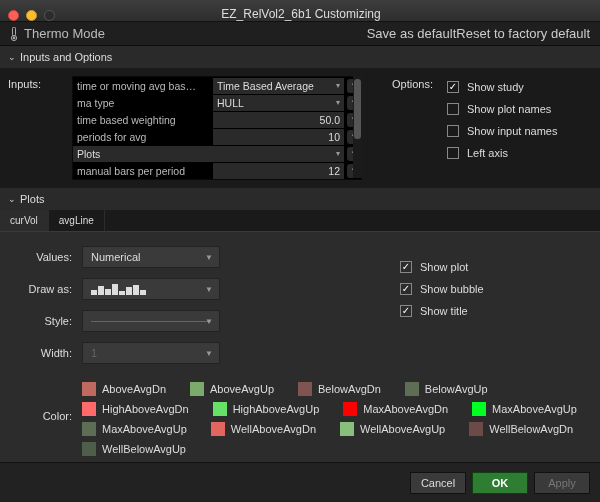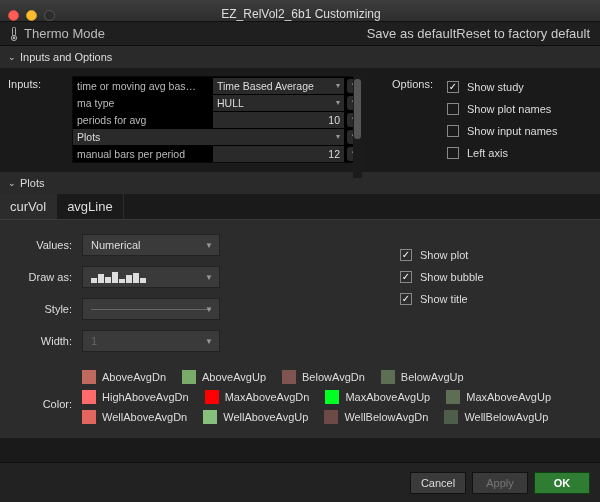--- a/index.html
+++ b/index.html
@@ -40,40 +40,40 @@
   .scrollbar .thumb { position:absolute; top:3px; left:1px; width:7px; height:60px; background:#555; border-radius:3px; }
   .tbl-wrap { position:relative; }
 
   .options-col { padding-left: 30px; }
   .optrow { display:flex; align-items:center; height: 22px; color:#ddd; }
   .chk { width:12px; height:12px; border:1px solid #888; margin-right:8px; display:inline-flex; align-items:center; justify-content:center; font-size:9px; color:#fff; }
   .chk.on::after { content:"✓"; color:#fff; font-size:10px; line-height:10px; }
 
   
   .tabs { display:flex; padding: 0; background:#1a1a1a; }
-  .tab { padding: 5px 10px; background:#1a1a1a; color:#ddd; font-size:13px; cursor:pointer; border-right:1px solid #2c2c2c; }
+  .tab { padding: 5px 10px; background:#1a1a1a; color:#ddd; font-size:10px; cursor:pointer; border-right:1px solid #2c2c2c; }
   .tab.active { background:#2c2c2c; }
   .tabrow-border { height:1px; background:#3a3a3a; }
 
   .plot-body { background:#2c2c2c; padding: 14px 20px; }
   .plot-columns { display:flex; }
   .plot-left { width: 200px; }
   .plot-right { flex:1; padding-left: 180px; padding-top:10px; }
   .prow { display:flex; align-items:center; margin-bottom: 10px; }
   .prow .plabel { width: 62px; text-align:right; color:#ddd; padding-right: 10px; }
   .pselect { flex:1; height:22px; background:#3a3a3a; border:1px solid #222; color:#ddd; display:flex; align-items:center; padding:0 8px; position:relative; }
   .pselect.disabled { color:#666; }
   .pselect .caret { position:absolute; right:6px; font-size:8px; color:#999; }
   .draw-sample { display:flex; align-items:flex-end; gap:1px; height:12px; }
   .draw-sample span { background:#ddd; width:6px; }
   .style-line { flex:1; border-top:1px solid #666; }
 
   .color-section { margin-top: 8px; display:flex; }
   .color-label { width:62px; text-align:right; padding-right:10px; color:#ddd; padding-top: 28px; }
-  .swatches { flex:1; display:flex; flex-wrap:wrap; gap: 6px 16px; align-items:flex-end; }
+  .swatches { flex:1; display:flex; flex-wrap:wrap; gap: 6px 24px; align-items:flex-end; }
   .sw-item { display:flex; align-items:center; gap:6px; }
   .sw { width:14px; height:14px; }
   .sw-label { color:#ddd; font-size:11px; }
 
   
   .footer { position:absolute; bottom:0; left:0; right:0; height:40px; background:#222; display:flex; align-items:center; justify-content:flex-end; padding:0 10px; gap:6px; border-top:1px solid #111; }
   .btn { min-width:56px; height:22px; background:#3a3a3a; border:1px solid #111; color:#ddd; font-size:11px; display:flex; align-items:center; justify-content:center; cursor:pointer; }
   .btn.disabled { color:#777; }
   .btn.ok { background:#2e7d32; border:1px solid #0d3f10; color:#fff; font-weight:bold; }
 </style>
@@ -121,20 +121,27 @@
               <span>Time Based Average</span>
               <span class="sel-arrow">▾</span>
             </div>
             <div class="q">?</div>
           </div>
           <div class="irow">
             <div class="iname">ma type</div>
             <div class="ival">
               <span>HULL</span>
               <span class="sel-arrow">▾</span>
+            </div>
+            <div class="q">?</div>
+          </div>
+          <div class="irow">
+            <div class="iname">time based weighting</div>
+            <div class="ival right">
+              <span>50.0</span>
             </div>
             <div class="q">?</div>
           </div>
           <div class="irow">
             <div class="iname">periods for avg</div>
             <div class="ival right">
               <span>10</span>
             </div>
             <div class="q">?</div>
           </div>
@@ -269,20 +276,24 @@
         </div>
         <div class="sw-item">
           <span class="sw" style="background: rgb(93, 110, 84);"></span>
           <span class="sw-label">BelowAvgUp</span>
         </div>
         <div class="sw-item">
           <span class="sw" style="background: rgb(255, 106, 106);"></span>
           <span class="sw-label">HighAboveAvgDn</span>
         </div>
         <div class="sw-item">
+          <span class="sw" style="background: rgb(102, 224, 102);"></span>
+          <span class="sw-label">HighAboveAvgUp</span>
+        </div>
+        <div class="sw-item">
           <span class="sw" style="background: rgb(255, 0, 0);"></span>
           <span class="sw-label">MaxAboveAvgDn</span>
         </div>
         <div class="sw-item">
           <span class="sw" style="background: rgb(0, 255, 34);"></span>
           <span class="sw-label">MaxAboveAvgUp</span>
         </div>
         <div class="sw-item">
           <span class="sw" style="background: rgb(93, 110, 84);"></span>
           <span class="sw-label">MaxAboveAvgUp</span>
@@ -302,15 +313,15 @@
         <div class="sw-item">
           <span class="sw" style="background: rgb(79, 94, 74);"></span>
           <span class="sw-label">WellBelowAvgUp</span>
         </div>
       </div>
   </div>
 </div>
 
 <div class="footer">
   <div class="btn">Cancel</div>
+  <div class="btn ok">OK</div>
   <div class="btn disabled">Apply</div>
-  <div class="btn ok">OK</div>
 </div>
 
 </body></html>

